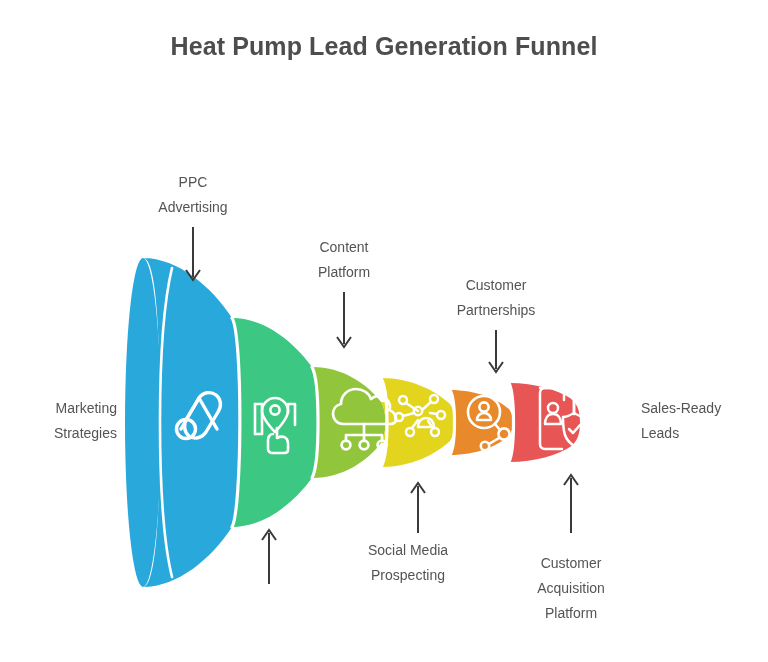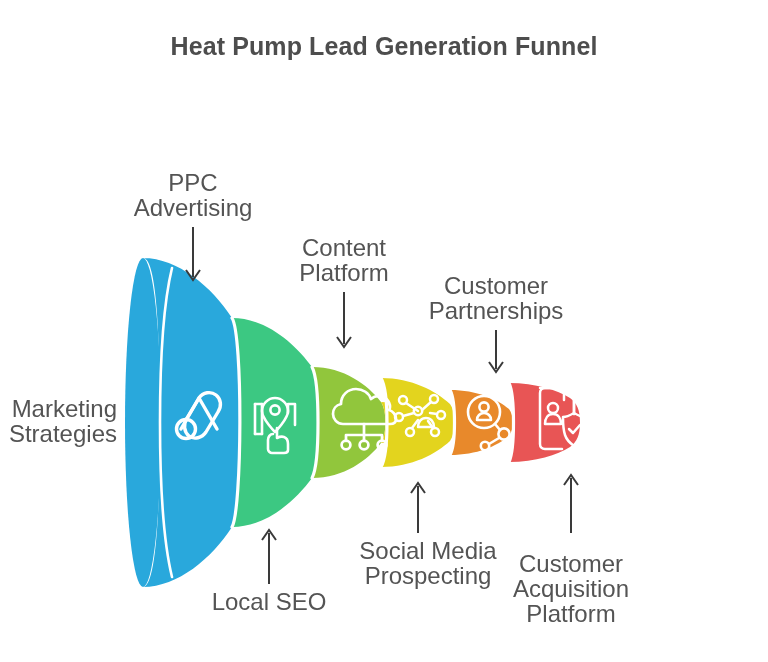--- a/index.html
+++ b/index.html
@@ -34,21 +34,21 @@
   }
   svg.funnel-svg {
     position: absolute;
     top: 0;
     left: 0;
     width: 768px;
     height: 662px;
   }
   .lbl {
     position: absolute;
-    font-size: 24px;
+    font-size: 14px;
     line-height: 25px;
     color: #545454;
     white-space: pre-line;
   }
   .lbl.c { text-align: center; }
   .lbl.l { text-align: left; }
   .lbl.r { text-align: right; }
 </style>
 </head>
 <body>
@@ -217,32 +217,33 @@
       <g>
         <line x1="571" y1="533" x2="571" y2="478"></line>
         <path d="M564,485 L571,475 L578,485" fill="none" stroke-linejoin="miter"></path>
       </g>
     </g>
   </svg>
 
   <div class="lbl r" style="left:4px; top:396px; width:113px;">Marketing
 Strategies</div>
 
+  <div class="lbl l" style="left:641px; top:396px; width:125px;">Sales-Ready
+Leads</div>
 
   <div class="lbl c" style="left:113px; top:170px; width:160px;">PPC
 Advertising</div>
 
   <div class="lbl c" style="left:264px; top:235px; width:160px;">Content
 Platform</div>
 
   <div class="lbl c" style="left:416px; top:273px; width:160px;">Customer
 Partnerships</div>
 
-  <div class="lbl c" style="left:189px; top:589px; width:160px;">Local SEO</div>
-
-  <div class="lbl c" style="left:348px; top:538px; width:160px;">Social Media
+
+  <div class="lbl c" style="left:328px; top:538px; width:160px;">Social Media
 Prospecting</div>
 
   <div class="lbl c" style="left:491px; top:551px; width:160px;">Customer
 Acquisition
 Platform</div>
 
 </div>
 
 </body></html>

